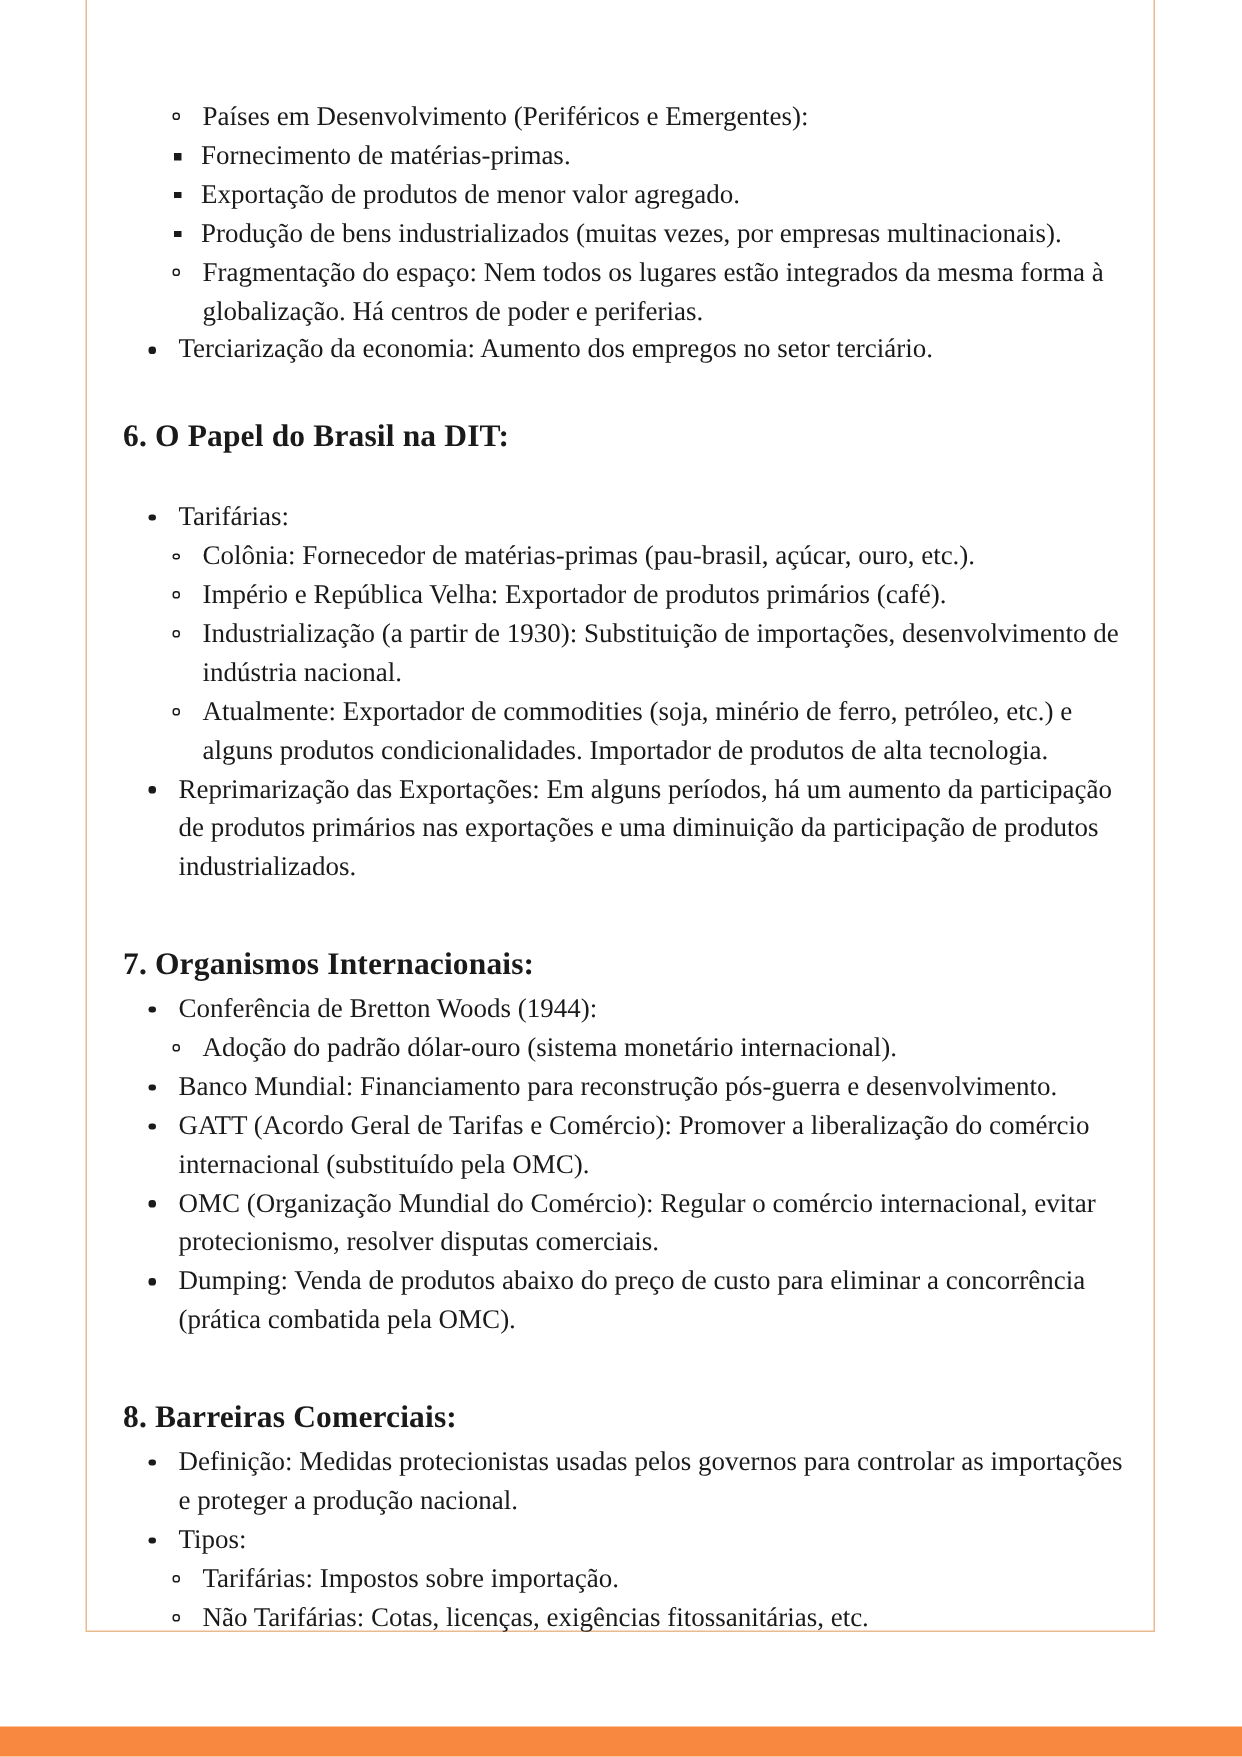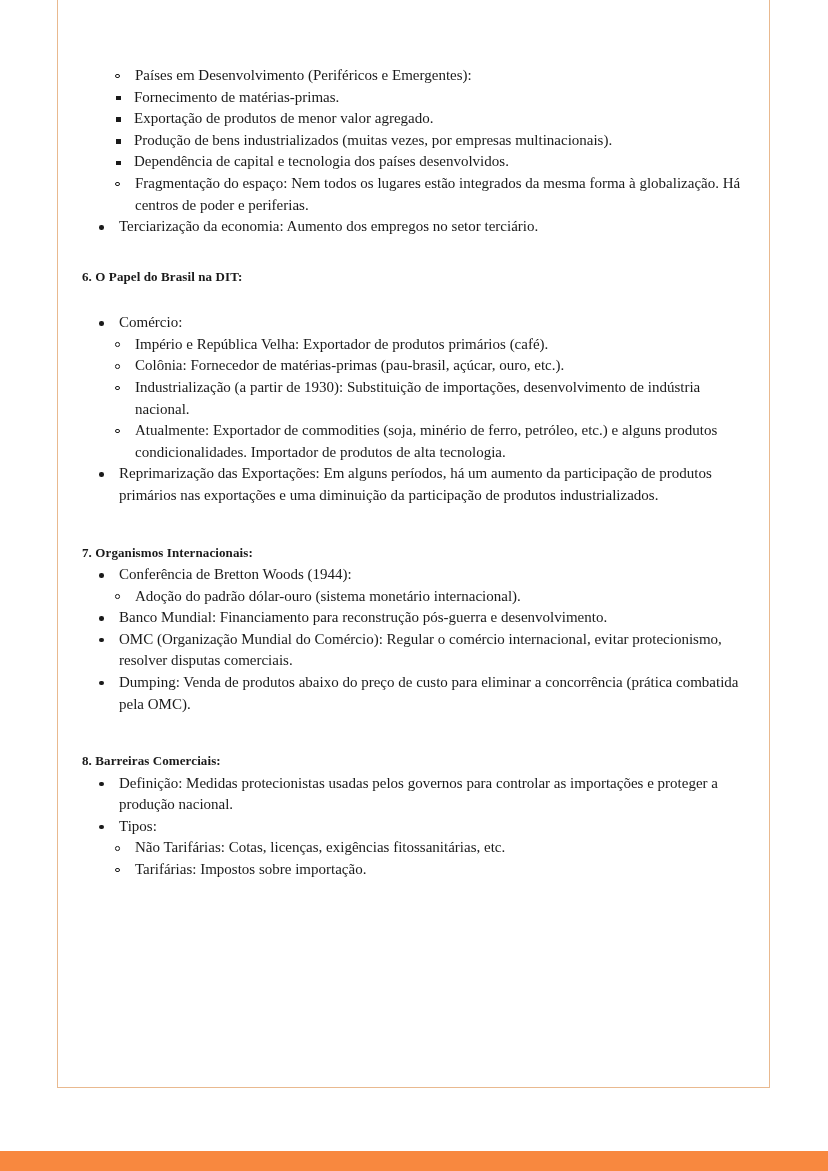--- a/index.html
+++ b/index.html
@@ -43,38 +43,38 @@
     left: 0;
     bottom: 0;
     width: 828px;
     height: 20px;
     background: #f8883f;
   }
 
   
   .section-heading {
     font-weight: bold;
-    font-size: 13px;
+    font-size: 21px;
     line-height: 1.42;
     margin: 0 0 0 6px;
     letter-spacing: 0.1px;
   }
   .heading-gap-before { margin-top: 30px; }
   .heading-gap-after  { margin-bottom: 26px; }
   .heading-tight-after { margin-bottom: 2px; margin-top: 37px; }
 
   
   ul {
     list-style: none;
     margin: 0;
     padding: 0;
   }
   li {
     position: relative;
-    font-size: 15px;
+    font-size: 18px;
     line-height: 1.44;
     margin: 0;
     padding: 0;
   }
   li > .li-text { display: block; }
 
   
   .lvl1 { padding-left: 31px; margin-left: 12px; font-family: Liberation Serif, serif; }
   .lvl1 > .bullet {
     position: absolute;
@@ -127,51 +127,47 @@
         <span class="li-text">Fornecimento de matérias-primas.</span>
       </li>
       <li class="lvl3">
         <span class="bullet"></span>
         <span class="li-text">Exportação de produtos de menor valor agregado.</span>
       </li>
       <li class="lvl3">
         <span class="bullet"></span>
         <span class="li-text">Produção de bens industrializados (muitas vezes, por empresas multinacionais).</span>
       </li>
-      <li class="lvl3">
-        <span class="bullet"></span>
-        <span class="li-text">Dependência de capital e tecnologia dos países desenvolvidos.</span>
-      </li>
       <li class="lvl2">
         <span class="bullet"></span>
         <span class="li-text">Fragmentação do espaço: Nem todos os lugares estão integrados da mesma forma à globalização. Há centros de poder e periferias.</span>
       </li>
       <li class="lvl1">
         <span class="bullet"></span>
         <span class="li-text">Terciarização da economia: Aumento dos empregos no setor terciário.</span>
       </li>
     </ul>
 
     <div class="section-heading heading-gap-before heading-gap-after">6. O Papel do Brasil na DIT:</div>
 
     <ul>
       <li class="lvl1">
         <span class="bullet"></span>
-        <span class="li-text">Comércio:</span>
+        <span class="li-text">Tarifárias:</span>
+      </li>
+      <li class="lvl2">
+        <span class="bullet"></span>
+        <span class="li-text">Colônia: Fornecedor de matérias-primas (pau-brasil, açúcar, ouro, etc.).</span>
       </li>
       <li class="lvl2">
         <span class="bullet"></span>
         <span class="li-text">Império e República Velha: Exportador de produtos primários (café).</span>
       </li>
       <li class="lvl2">
         <span class="bullet"></span>
-        <span class="li-text">Colônia: Fornecedor de matérias-primas (pau-brasil, açúcar, ouro, etc.).</span>
-      </li>
-      <li class="lvl2">
-        <span class="bullet"></span>
         <span class="li-text">Industrialização (a partir de 1930): Substituição de importações, desenvolvimento de indústria nacional.</span>
       </li>
       <li class="lvl2">
         <span class="bullet"></span>
         <span class="li-text">Atualmente: Exportador de commodities (soja, minério de ferro, petróleo, etc.) e alguns produtos condicionalidades. Importador de produtos de alta tecnologia.</span>
       </li>
       <li class="lvl1">
         <span class="bullet"></span>
         <span class="li-text">Reprimarização das Exportações: Em alguns períodos, há um aumento da participação de produtos primários nas exportações e uma diminuição da participação de produtos industrializados.</span>
       </li>
@@ -187,20 +183,24 @@
       <li class="lvl2">
         <span class="bullet"></span>
         <span class="li-text">Adoção do padrão dólar-ouro (sistema monetário internacional).</span>
       </li>
       <li class="lvl1">
         <span class="bullet"></span>
         <span class="li-text">Banco Mundial: Financiamento para reconstrução pós-guerra e desenvolvimento.</span>
       </li>
       <li class="lvl1">
         <span class="bullet"></span>
+        <span class="li-text">GATT (Acordo Geral de Tarifas e Comércio): Promover a liberalização do comércio internacional (substituído pela OMC).</span>
+      </li>
+      <li class="lvl1">
+        <span class="bullet"></span>
         <span class="li-text">OMC (Organização Mundial do Comércio): Regular o comércio internacional, evitar protecionismo, resolver disputas comerciais.</span>
       </li>
       <li class="lvl1">
         <span class="bullet"></span>
         <span class="li-text">Dumping: Venda de produtos abaixo do preço de custo para eliminar a concorrência (prática combatida pela OMC).</span>
       </li>
     </ul>
 
     <div class="section-heading heading-gap-before heading-tight-after">8. Barreiras Comerciais:</div>
 
@@ -208,24 +208,24 @@
       <li class="lvl1">
         <span class="bullet"></span>
         <span class="li-text">Definição: Medidas protecionistas usadas pelos governos para controlar as importações e proteger a produção nacional.</span>
       </li>
       <li class="lvl1">
         <span class="bullet"></span>
         <span class="li-text">Tipos:</span>
       </li>
       <li class="lvl2">
         <span class="bullet"></span>
+        <span class="li-text">Tarifárias: Impostos sobre importação.</span>
+      </li>
+      <li class="lvl2">
+        <span class="bullet"></span>
         <span class="li-text">Não Tarifárias: Cotas, licenças, exigências fitossanitárias, etc.</span>
-      </li>
-      <li class="lvl2">
-        <span class="bullet"></span>
-        <span class="li-text">Tarifárias: Impostos sobre importação.</span>
       </li>
     </ul>
 
   </div>
 </div>
 
 <div id="footer-bar"></div>
 
 </body></html>

